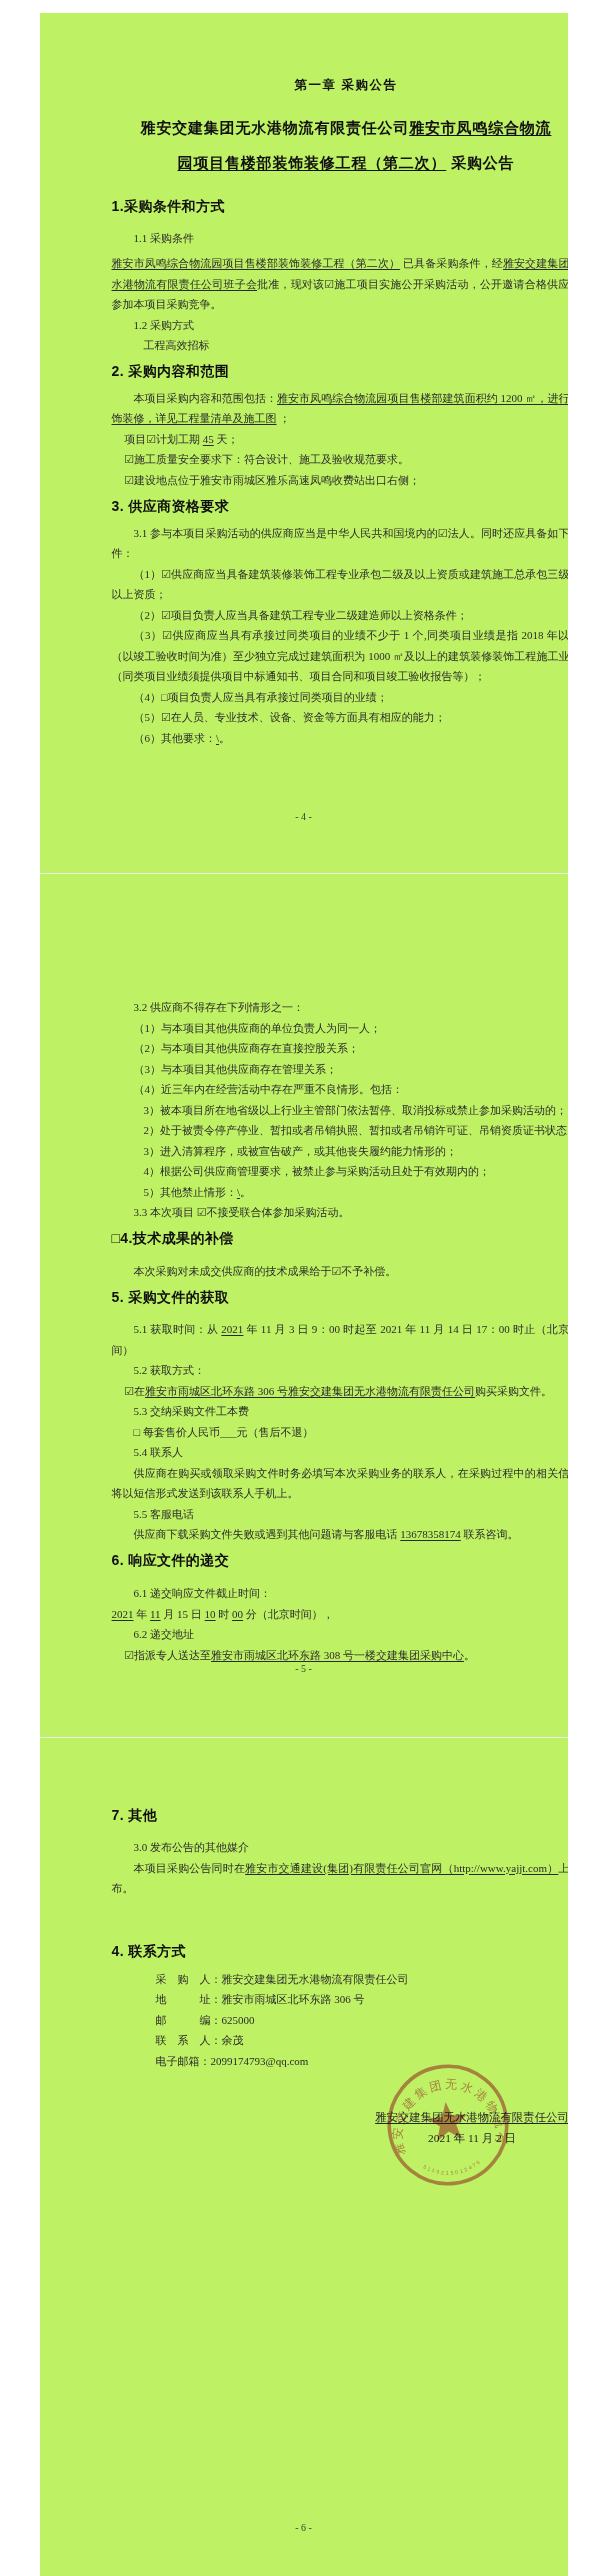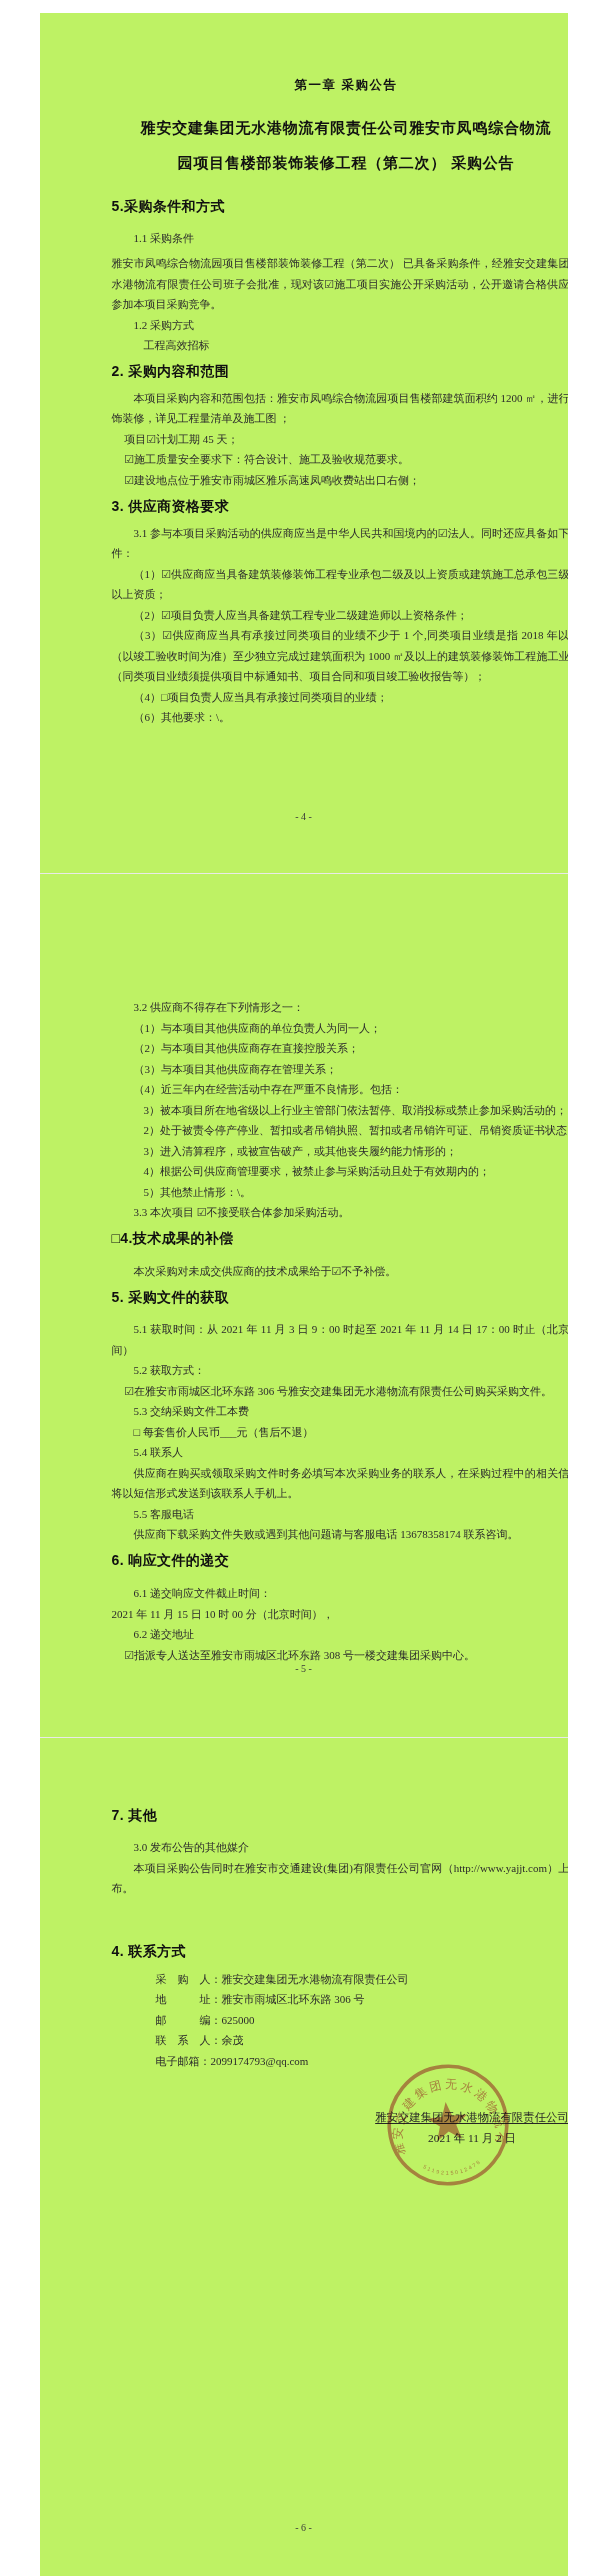--- a/index.html
+++ b/index.html
@@ -11,21 +11,21 @@
   }
   .page { position:absolute; left:72px; width:469px; }
   #page1 { top:57px; }
   #page2 { top:984px; }
   #page3 { top:1786px; }
 
   p { margin:0; text-align:justify; }
   .ind  { text-indent:2em; }
   .ind1 { text-indent:1.15em; }
   .ind2 { text-indent:2.9em; }
-  .u { text-underline-offset:2.3px; }
+  .u { text-decoration:underline; text-underline-offset:2.3px; }
 
   .chapter {
     margin:4.6px 0 0; text-align:center; font-family:"Liberation Sans","DejaVu Sans",sans-serif;
     font-weight:700; font-size:12.5px; color:#141414; line-height:20px; letter-spacing:1.5px;
   }
   .title {
     margin:15px 0 0; text-align:center; font-family:"Liberation Sans","DejaVu Sans",sans-serif;
     font-weight:700; font-size:15px; color:#111; line-height:35px; letter-spacing:0.8px;
   }
   .h {
@@ -75,38 +75,39 @@
 <div class="doc">
 
   <div class="page" id="page1">
     <div class="chapter">第一章 采购公告</div>
 
     <div class="title">
       <div><span>雅安交建集团无水港物流有限责任公司</span><span class="u">雅安市凤鸣综合物流</span></div>
       <div><span class="u">园项目售楼部装饰装修工程（第二次）</span><span> 采购公告</span></div>
     </div>
 
-    <div class="h" style="margin-top:15px">5.采购条件和方式</div>
+    <div class="h" style="margin-top:15px">1.采购条件和方式</div>
     <p class="ind mt">1.1 采购条件</p>
     <p class="mt-s"><span class="u">雅安市凤鸣综合物流园项目售楼部装饰装修工程（第二次）</span><span> 已具备采购条件，经</span><span class="u">雅安交建集团无水港物流有限责任公司班子会</span><span>批准，现对该☑施工项目实施公开采购活动，公开邀请合格供应商参加本项目采购竞争。</span></p>
     <p class="ind">1.2 采购方式</p>
     <p class="ind2">工程高效招标</p>
 
     <div class="h tight">2. 采购内容和范围</div>
     <p class="ind mt-s"><span>本项目采购内容和范围包括：</span><span class="u">雅安市凤鸣综合物流园项目售楼部建筑面积约 1200 ㎡，进行装饰装修，详见工程量清单及施工图</span><span> ；</span></p>
     <p class="ind1"><span>项目☑计划工期 </span><span class="u">45</span><span> 天；</span></p>
     <p class="ind1">☑施工质量安全要求下：符合设计、施工及验收规范要求。</p>
     <p class="ind1">☑建设地点位于雅安市雨城区雅乐高速凤鸣收费站出口右侧；</p>
 
     <div class="h tight">3.  供应商资格要求</div>
     <p class="ind mt-s">3.1 参与本项目采购活动的供应商应当是中华人民共和国境内的☑法人。同时还应具备如下条件：</p>
     <p class="ind">（1）☑供应商应当具备建筑装修装饰工程专业承包二级及以上资质或建筑施工总承包三级及以上资质；</p>
     <p class="ind">（2）☑项目负责人应当具备建筑工程专业二级建造师以上资格条件；</p>
     <p class="ind">（3）☑供应商应当具有承接过同类项目的业绩不少于 1 个,同类项目业绩是指 2018 年以来（以竣工验收时间为准）至少独立完成过建筑面积为 1000 ㎡及以上的建筑装修装饰工程施工业绩（同类项目业绩须提供项目中标通知书、项目合同和项目竣工验收报告等）；</p>
     <p class="ind">（4）□项目负责人应当具有承接过同类项目的业绩；</p>
+    <p class="ind">（5）☑在人员、专业技术、设备、资金等方面具有相应的能力；</p>
     <p class="ind"><span>（6）其他要求：</span><span class="u">\</span><span>。</span></p>
   </div>
 
   <div class="pagenum" id="pn4">- 4 -</div>
   <div class="sep" id="sep1"></div>
 
   <div class="page" id="page2">
     <p class="ind">3.2 供应商不得存在下列情形之一：</p>
     <p class="ind">（1）与本项目其他供应商的单位负责人为同一人；</p>
     <p class="ind">（2）与本项目其他供应商存在直接控股关系；</p>

